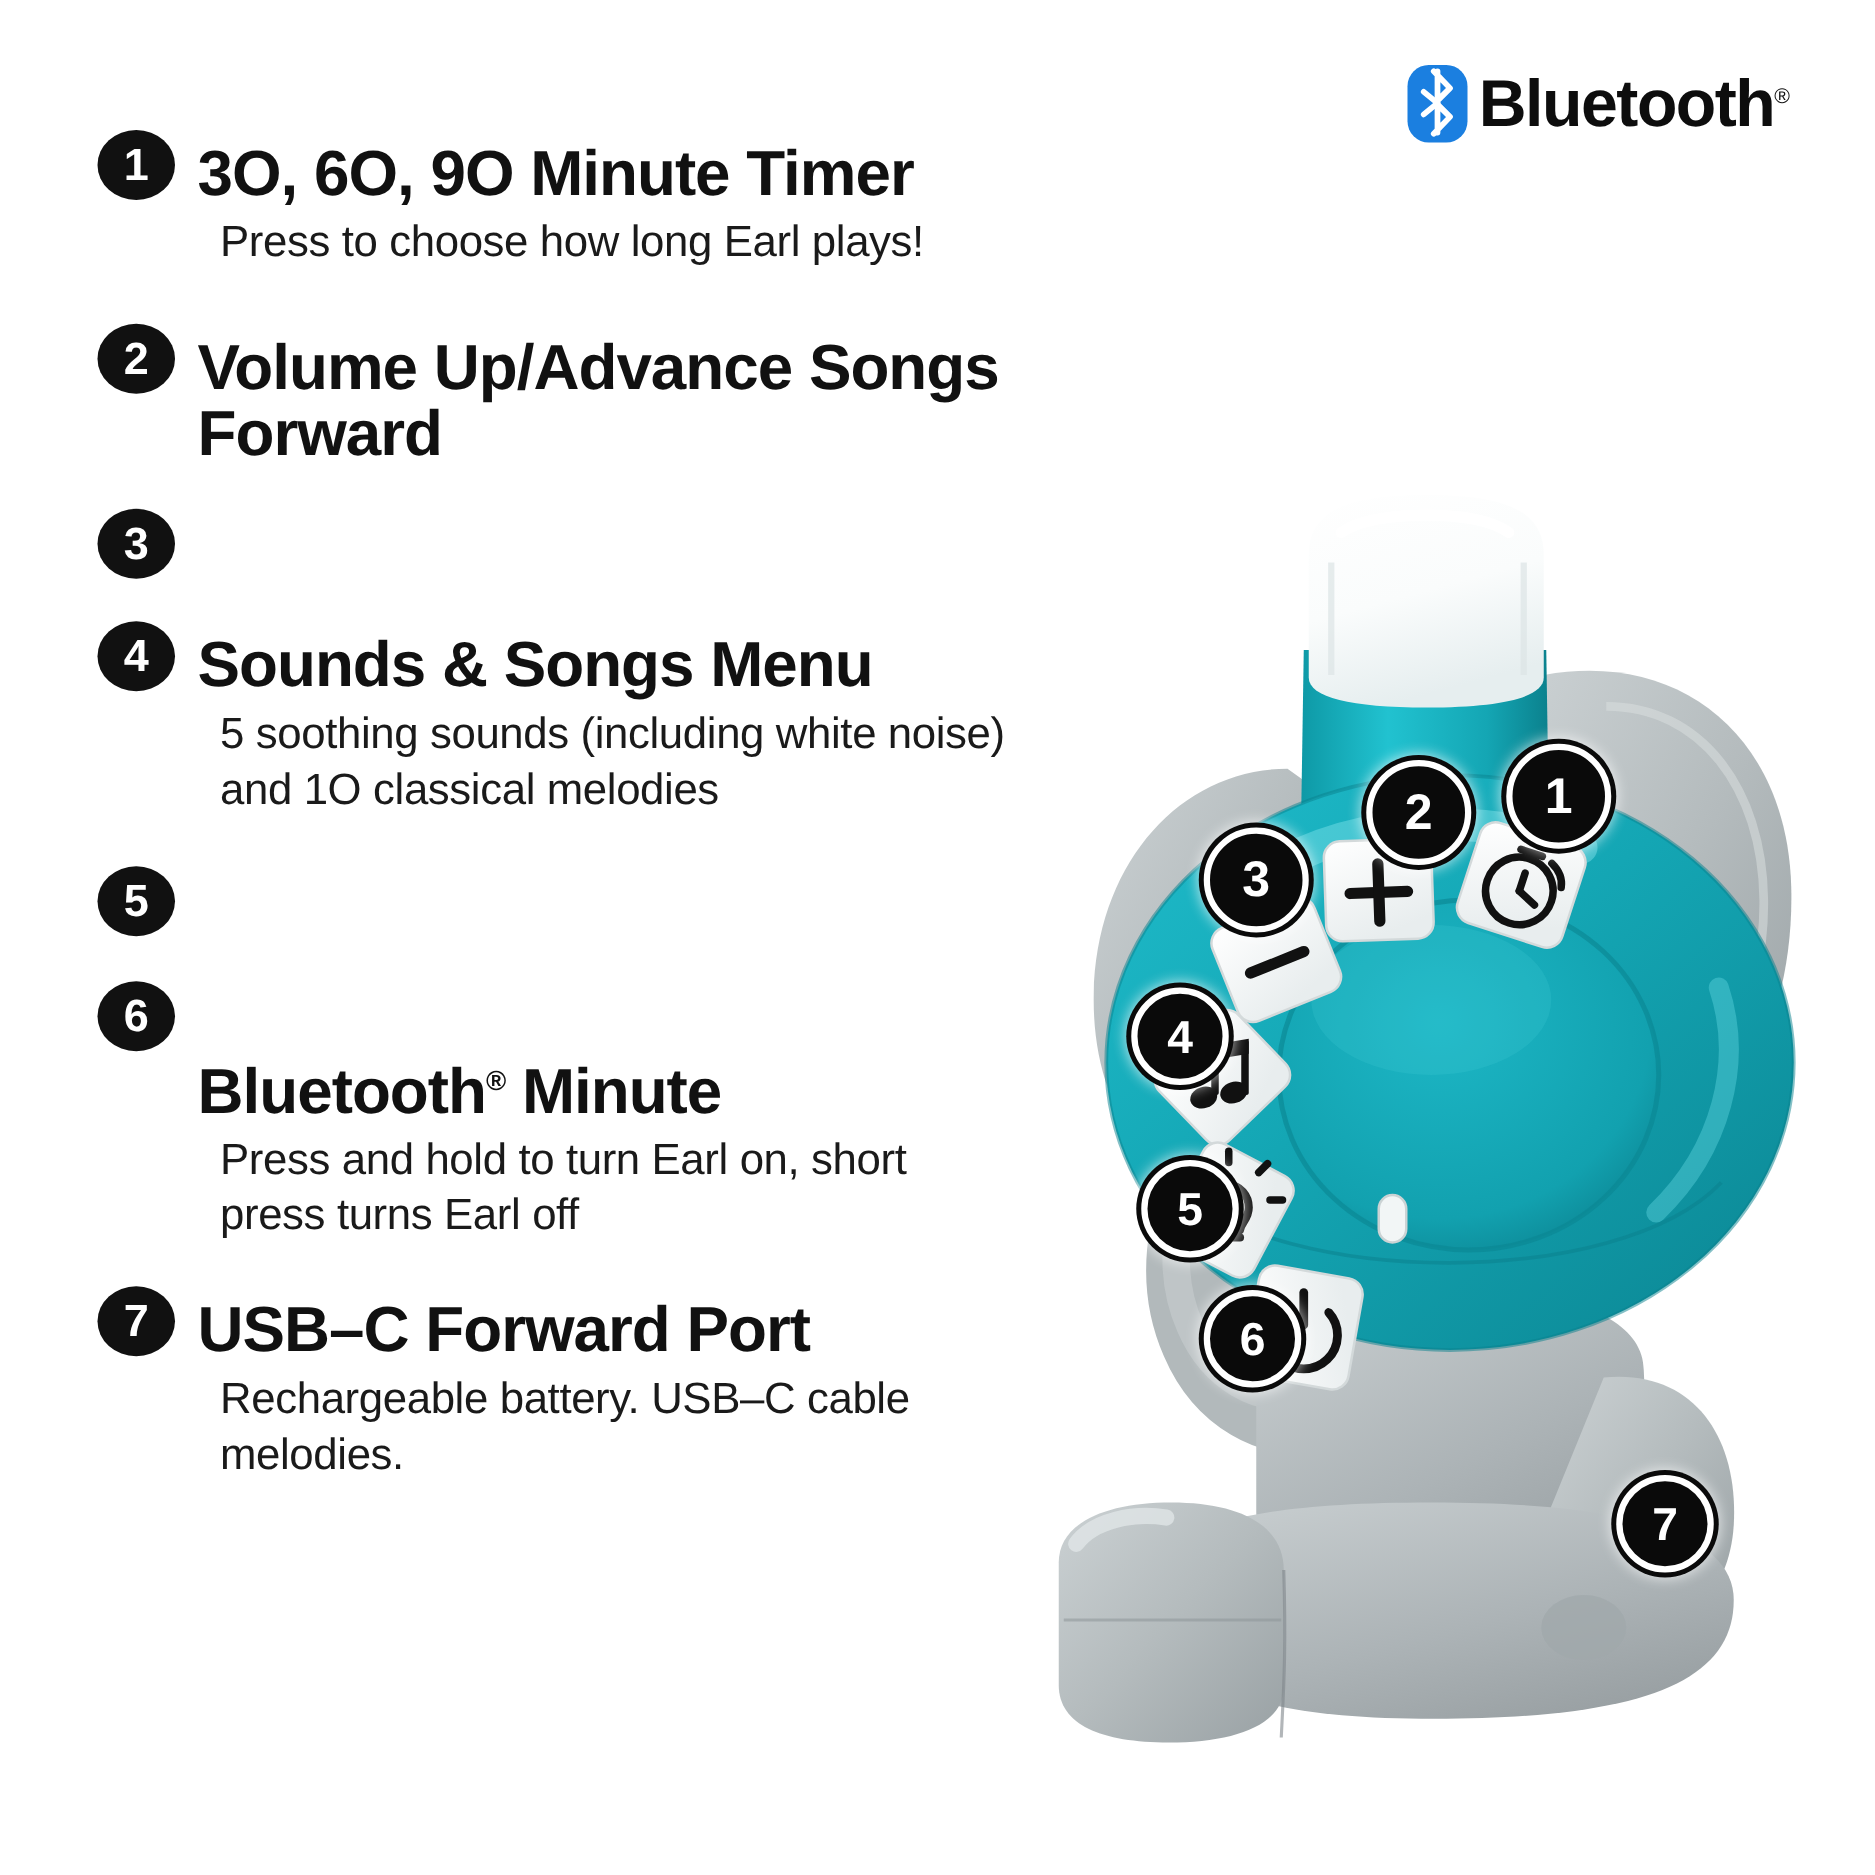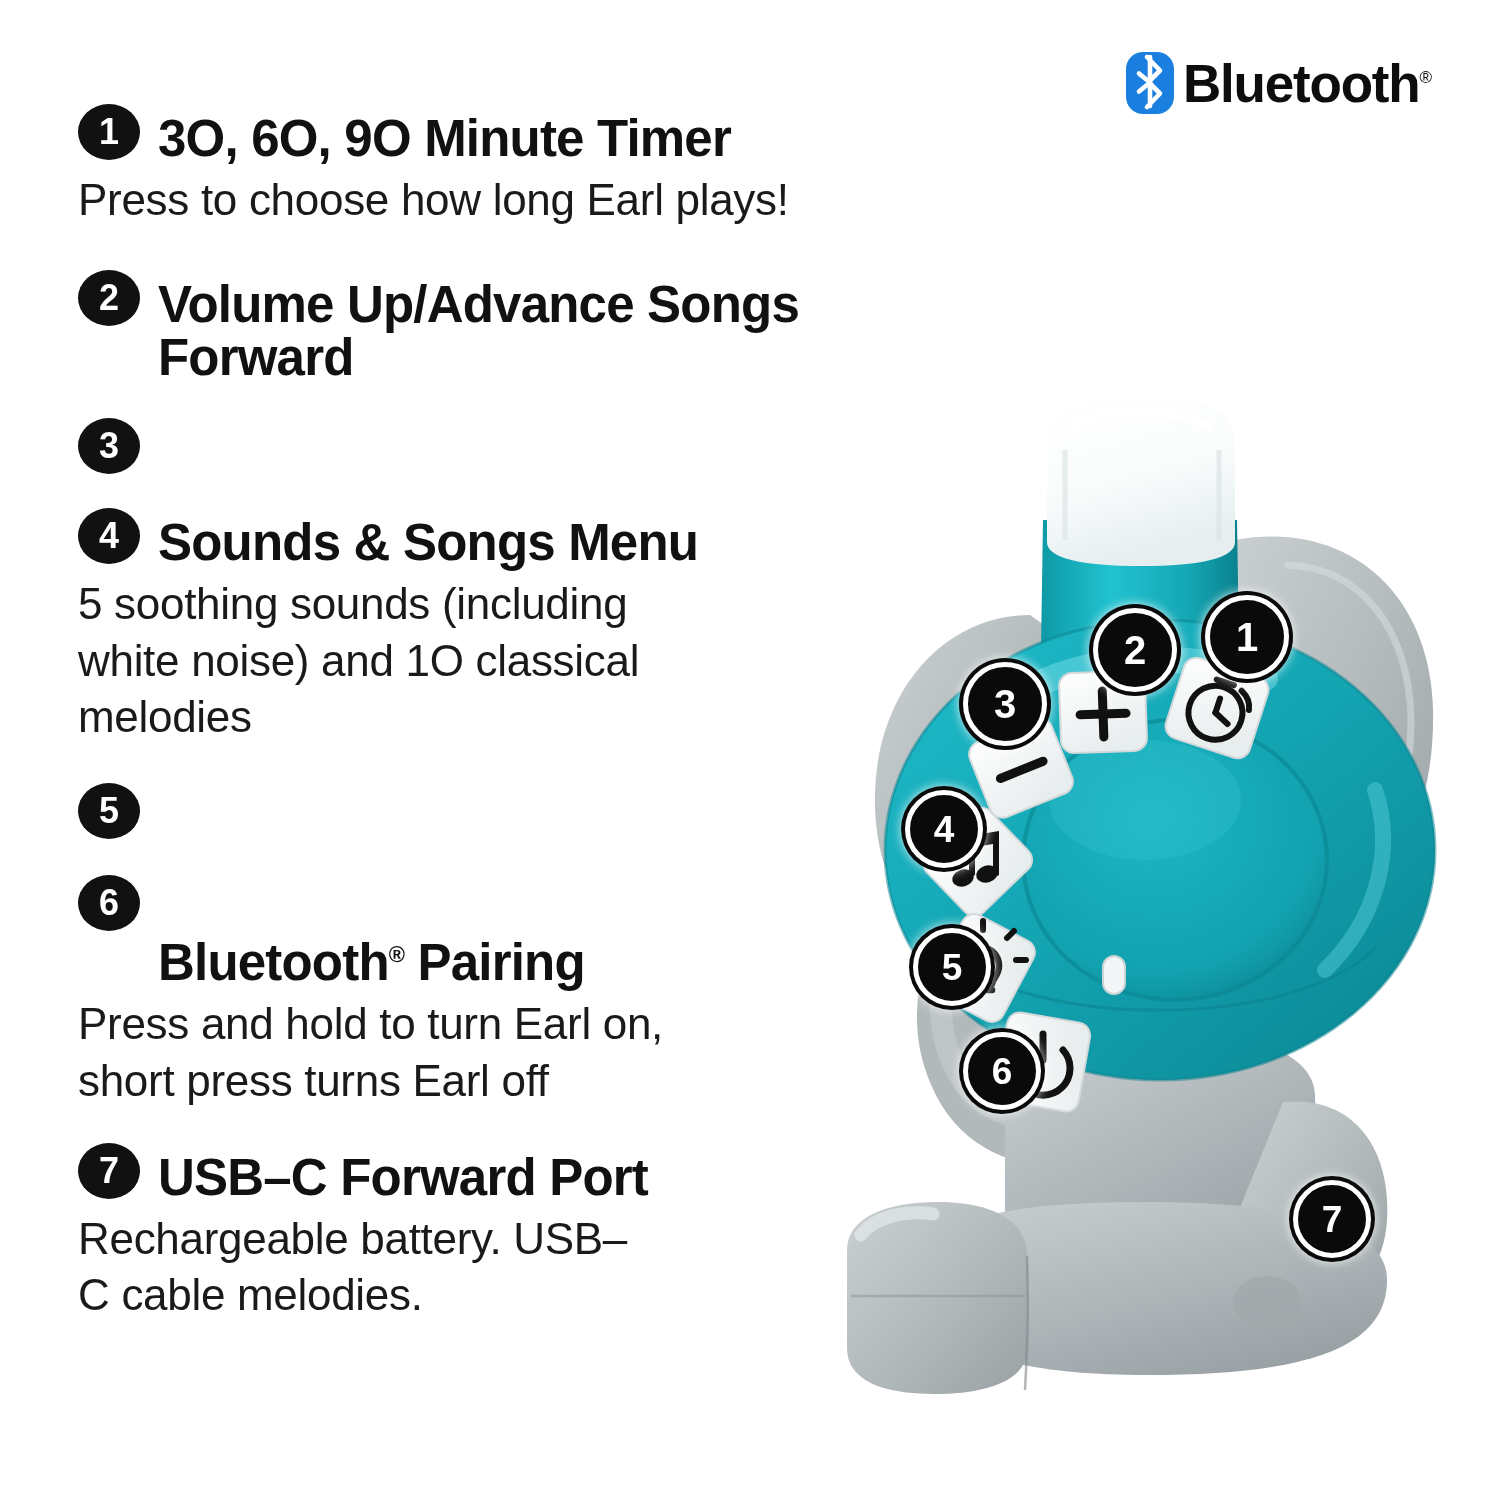--- a/index.html
+++ b/index.html
@@ -42,22 +42,22 @@
     display:flex;align-items:center;justify-content:center;
     font-size:36px;font-weight:bold;line-height:1;
     margin-top:4px;
   }
   .f-title{
     margin-left:18px;font-size:51px;font-weight:bold;color:#111111;
     line-height:1.04;letter-spacing:-0.8px;margin-top:12px;
   }
   .f-title .reg{font-size:22px;vertical-align:super;font-weight:bold;}
   .f-desc{
-    margin-top:7px;
-    font-size:44px;color:#1a1a1a;line-height:1.28;
+    margin-left:98px;margin-top:7px;
+    font-size:35px;color:#1a1a1a;line-height:1.28;
     letter-spacing:-0.3px;
   }
 
   .sp1{margin-bottom:38px;}
   .sp2{margin-bottom:30px;}
   .sp3{margin-bottom:30px;}
   .sp4{margin-bottom:34px;}
   .sp5{margin-bottom:32px;}
   .sp6{margin-bottom:30px;}
 
@@ -127,21 +127,21 @@
 
     <div class="feature sp5">
       <div class="f-head">
         <div class="badge">5</div>
       </div>
     </div>
 
     <div class="feature sp6">
       <div class="f-head">
         <div class="badge">6</div>
-        <div class="f-title"><br><span>Bluetooth</span><span class="reg">®</span><span> Pairing</span></div>
+        <div class="f-title"><br><span>Bluetooth</span><span class="reg">®</span><span> Minute</span></div>
       </div>
       <div class="f-desc" style="max-width:600px">Press and hold to turn Earl on, short press turns Earl off</div>
     </div>
 
     <div class="feature">
       <div class="f-head">
         <div class="badge">7</div>
         <div class="f-title">USB–C Forward Port</div>
       </div>
       <div class="f-desc" style="max-width:560px">Rechargeable battery. USB–C cable melodies.</div>

